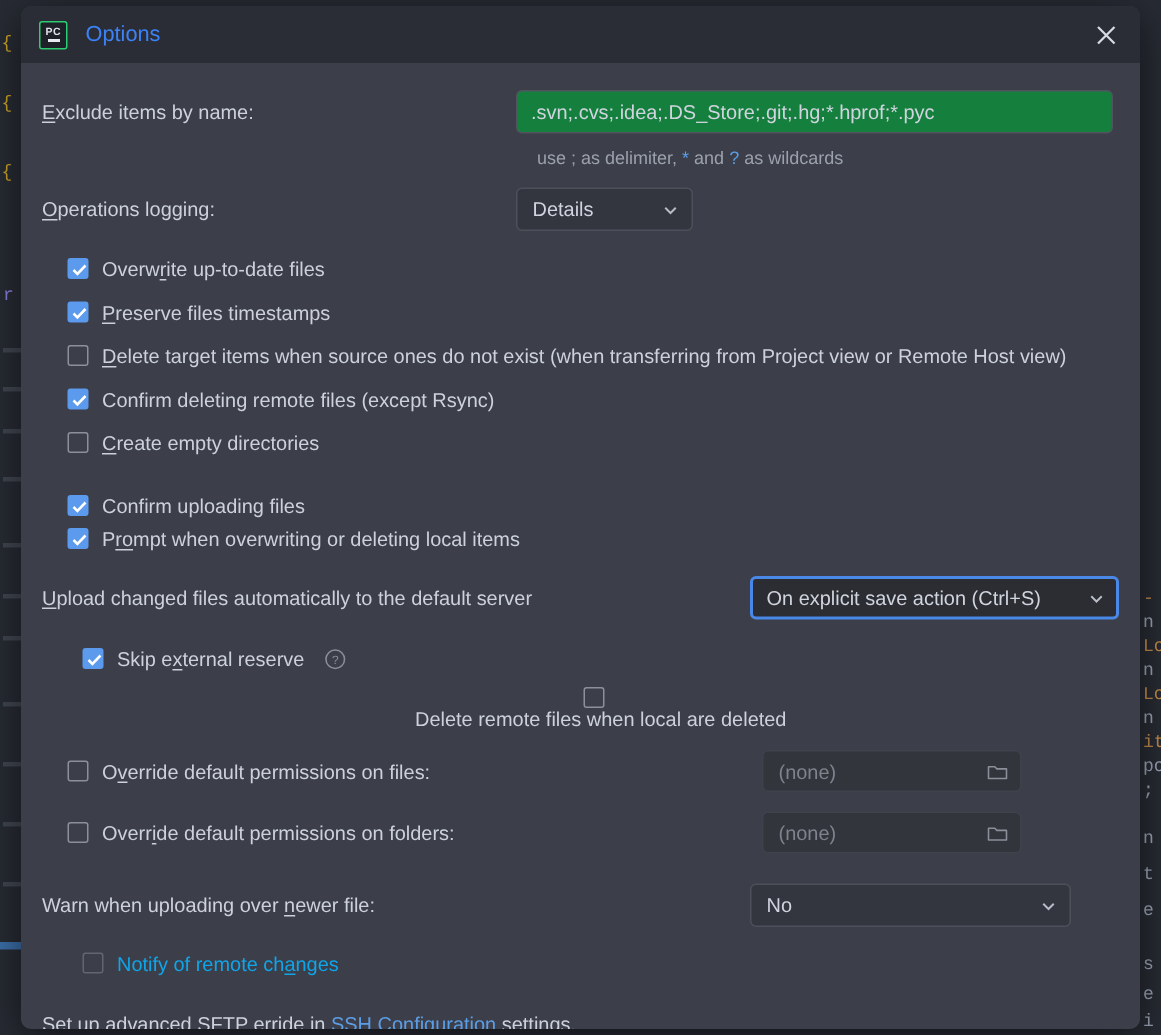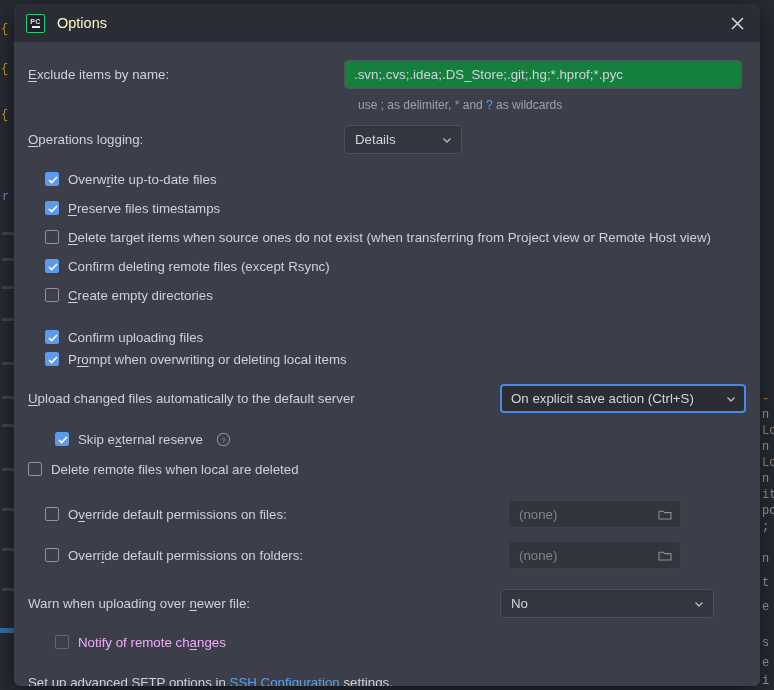--- a/index.html
+++ b/index.html
@@ -34,36 +34,36 @@
     display:flex;align-items:center;padding:0 0 0 12px;
     position:relative;
   }
   .app-icon{
     width:17px;height:17px;border:1.6px solid #2ecc71;border-radius:2px;
     background:#1f2128;display:flex;flex-direction:column;align-items:center;
     justify-content:center;margin-right:12px;flex:0 0 auto;
   }
   .app-icon .pc{font-size:7px;color:#dfe3ea;line-height:7px;font-weight:bold;letter-spacing:.3px;}
   .app-icon .ul{width:8px;height:1.6px;background:#e8ecf2;margin-top:1.5px;}
-  .title-text{font-size:14.5px;color:#fef9c3;}
+  .title-text{font-size:14.5px;color:#3b82f6;}
   .close-btn{
     position:absolute;right:0;top:0;width:46px;height:38px;
     display:flex;align-items:center;justify-content:center;cursor:default;
   }
   .close-btn svg{display:block;}
 
   .dlg-body{
     flex:1 1 auto;background:#3c3f4a;padding:0 14px;position:relative;
     font-size:13.3px;color:#cfd4de;
   }
 
   
   .row{display:flex;align-items:center;}
   .lbl{color:#ccd1db;font-size:13.3px;white-space:nowrap;}
-  .lbl.dim{color:#f0abfc;}
+  .lbl.dim{color:#0ea5e9;}
   .mn{text-decoration:underline;text-underline-offset:2px;}
 
   
   .textfield{
     height:29px;background:#15803d;border:1px solid #51545e;border-radius:4px;
     color:#cfd4de;font-size:13.3px;display:flex;align-items:center;padding:0 9px;
     box-sizing:border-box;
   }
   .hint{font-size:12px;color:#9ba1ac;}
   .hint b{color:#5c9ee6;font-weight:normal;}
@@ -253,21 +253,21 @@
             <path d="M2 6 L4.6 8.6 L10 3" stroke="#fff" stroke-width="1.7" fill="none"></path>
           </svg>
         </span>
       <span class="lbl"><span>Skip e</span><span class="mn">x</span><span>ternal reserve</span></span>
       <svg class="helpicon" style="margin-left:13px;" viewBox="0 0 16 16">
         <circle cx="8" cy="8" r="6.6" stroke="#8a8f99" stroke-width="1.1" fill="none"></circle>
         <text x="8" y="11.4" font-size="8.5" fill="#8a8f99" text-anchor="middle" font-family="Liberation Sans, sans-serif">?</text>
       </svg>
     </div>
 
-    <div class="cbrow" style="margin-top:8px;">
+    <div class="cbrow" style="margin-left:27px;margin-top:8px;flex-direction:column;">
       <span class="cb off"></span>
       <span class="lbl"><span>Delete remote files when local are deleted</span><span class="mn"></span><span></span></span>
     </div>
 
     <div class="row" style="margin-top:20px;">
       <div class="cbrow" style="margin-left:17px;flex:1 1 auto;">
         <span class="cb off"></span>
         <span class="lbl"><span>O</span><span class="mn">v</span><span>erride default permissions on files:</span></span>
       </div>
       <div class="permfield" style="width:173px;margin-right:65px;">
@@ -300,21 +300,21 @@
           </svg>
       </div>
     </div>
 
     <div class="cbrow" style="margin-left:27px;margin-top:13px;">
       <span class="cb off dim"></span>
       <span class="lbl dim"><span>Notify of remote ch</span><span class="mn">a</span><span>nges</span></span>
     </div>
 
     <div class="lbl" style="margin-top:22px;">
-      <span>Set up advanced SFTP options in </span><span class="link">SSH Configuration</span><span> settings.</span>
+      <span>Set up advanced SFTP erride in </span><span class="link">SSH Configuration</span><span> settings.</span>
     </div>
 
   </div>
 
   <div class="footer">
     
     
   </div>
 
 </div>

